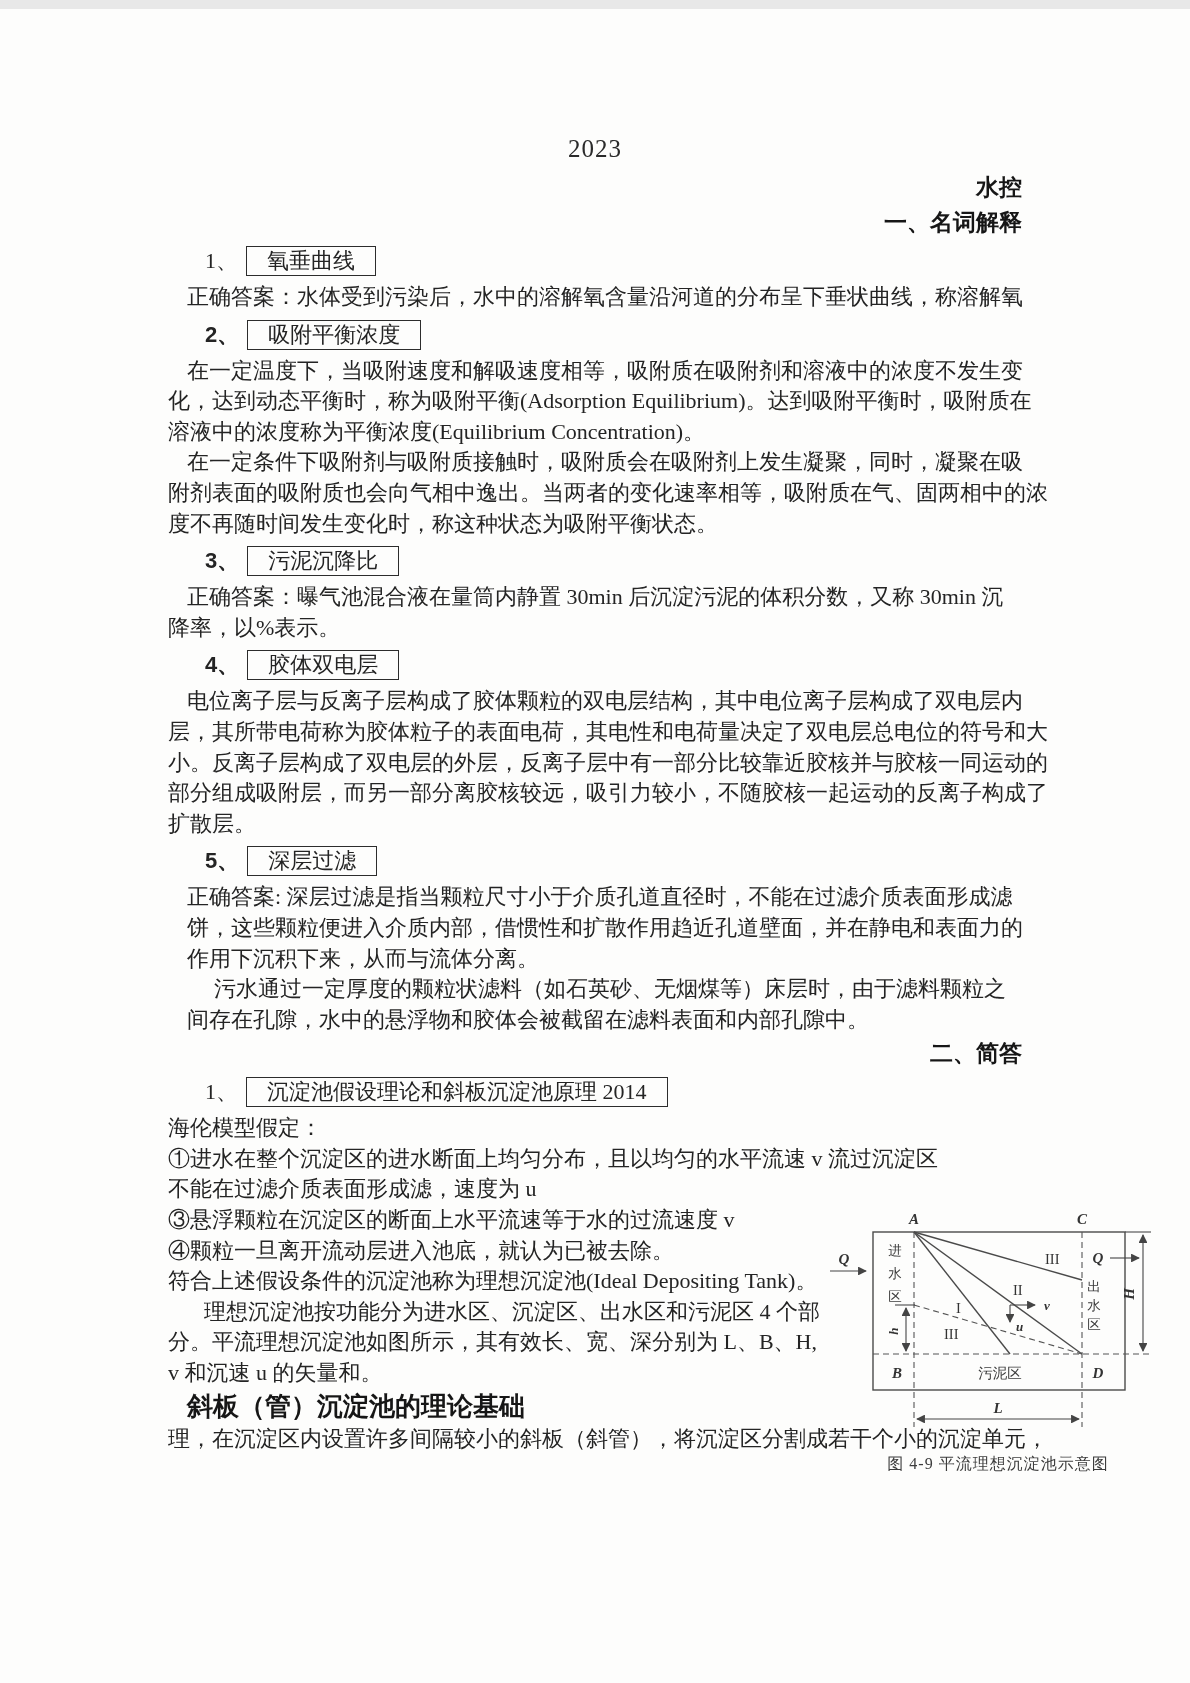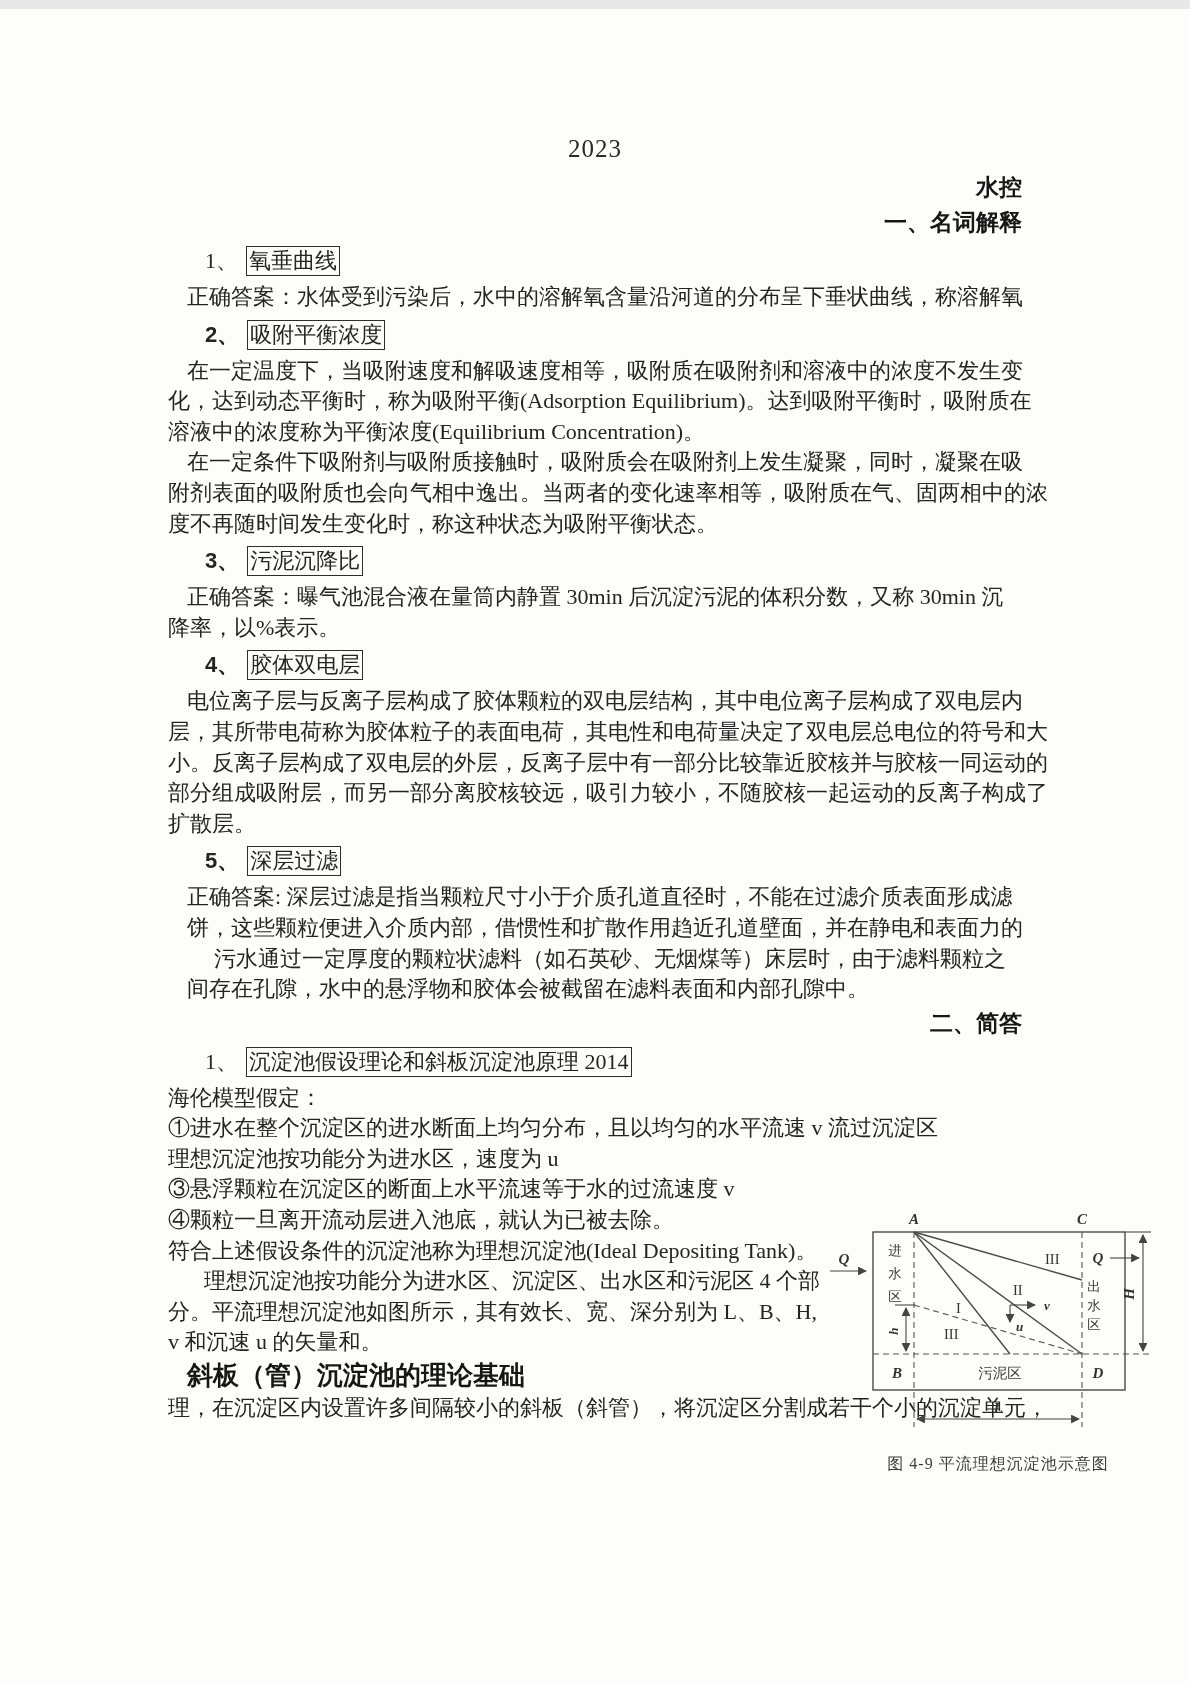--- a/index.html
+++ b/index.html
@@ -39,21 +39,21 @@
     line-height:30px;
     margin:7px 0 6px;
   }
   .t-item .prefix{margin-right:8px;}
   .t-item .boldp{
     font-family:"Liberation Sans","DejaVu Sans",sans-serif;
     font-weight:bold;
   }
   .box{
     border:1.5px solid #2c2c2c;
-    padding:1px 2px 2px;
+    padding:1px 20px 2px;
   }
   .t-line{
     font-size:22px;
     line-height:30.6px;
     white-space:nowrap;
   }
   .t-hsub{
     font-family:"Liberation Sans","DejaVu Sans",sans-serif;
     font-weight:bold;
     font-size:26px;
@@ -104,27 +104,28 @@
       <div class="t-line">降率，以%表示。</div>
       <div class="t-item"><span class="prefix boldp">4、</span><span class="box">胶体双电层</span></div>
       <div class="t-line ind1">电位离子层与反离子层构成了胶体颗粒的双电层结构，其中电位离子层构成了双电层内</div>
       <div class="t-line">层，其所带电荷称为胶体粒子的表面电荷，其电性和电荷量决定了双电层总电位的符号和大</div>
       <div class="t-line">小。反离子层构成了双电层的外层，反离子层中有一部分比较靠近胶核并与胶核一同运动的</div>
       <div class="t-line">部分组成吸附层，而另一部分离胶核较远，吸引力较小，不随胶核一起运动的反离子构成了</div>
       <div class="t-line">扩散层。</div>
       <div class="t-item"><span class="prefix boldp">5、</span><span class="box">深层过滤</span></div>
       <div class="t-line ind1">正确答案: 深层过滤是指当颗粒尺寸小于介质孔道直径时，不能在过滤介质表面形成滤</div>
       <div class="t-line ind1">饼，这些颗粒便进入介质内部，借惯性和扩散作用趋近孔道壁面，并在静电和表面力的</div>
+      <div class="t-line ind1">作用下沉积下来，从而与流体分离。</div>
       <div class="t-line ind3">污水通过一定厚度的颗粒状滤料（如石英砂、无烟煤等）床层时，由于滤料颗粒之</div>
       <div class="t-line ind1">间存在孔隙，水中的悬浮物和胶体会被截留在滤料表面和内部孔隙中。</div>
       <div class="t-h">二、简答</div>
       <div class="t-item"><span class="prefix">1、</span><span class="box">沉淀池假设理论和斜板沉淀池原理 2014</span></div>
       <div class="t-line">海伦模型假定：</div>
       <div class="t-line">①进水在整个沉淀区的进水断面上均匀分布，且以均匀的水平流速 v 流过沉淀区</div>
-      <div class="t-line">理想沉淀池按功能分为进水区，速度为 u</div>
+      <div class="t-line">不能在过滤介质表面形成滤，速度为 u</div>
       <div class="t-line">③悬浮颗粒在沉淀区的断面上水平流速等于水的过流速度 v</div>
       <div class="t-line">④颗粒一旦离开流动层进入池底，就认为已被去除。</div>
       <div class="t-line">符合上述假设条件的沉淀池称为理想沉淀池(Ideal Depositing Tank)。</div>
       <div class="t-line ind2">理想沉淀池按功能分为进水区、沉淀区、出水区和污泥区 4 个部</div>
       <div class="t-line">分。平流理想沉淀池如图所示，其有效长、宽、深分别为 L、B、H,</div>
       <div class="t-line">v 和沉速 u 的矢量和。</div>
       <div class="t-hsub ind1">斜板（管）沉淀池的理论基础</div>
       <div class="t-line">理，在沉淀区内设置许多间隔较小的斜板（斜管），将沉淀区分割成若干个小的沉淀单元，</div>
     </div>
 

